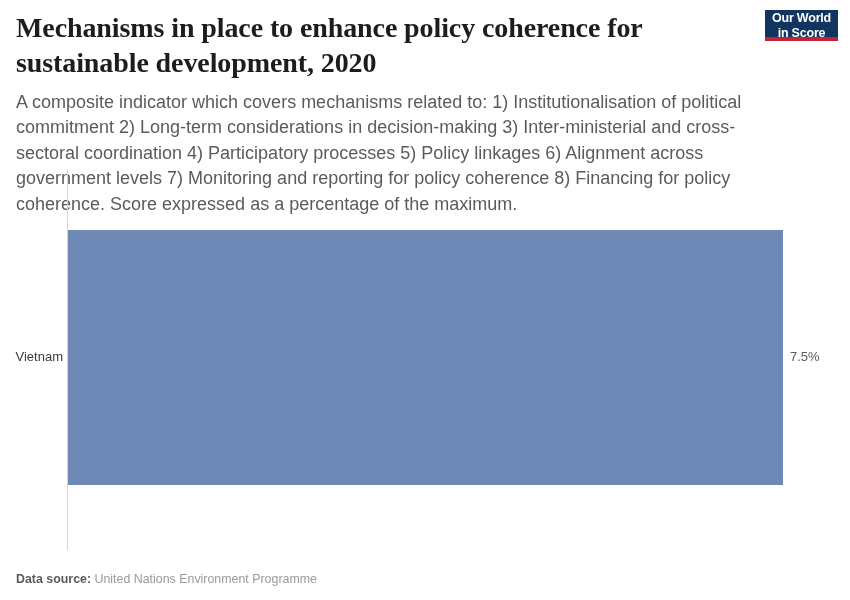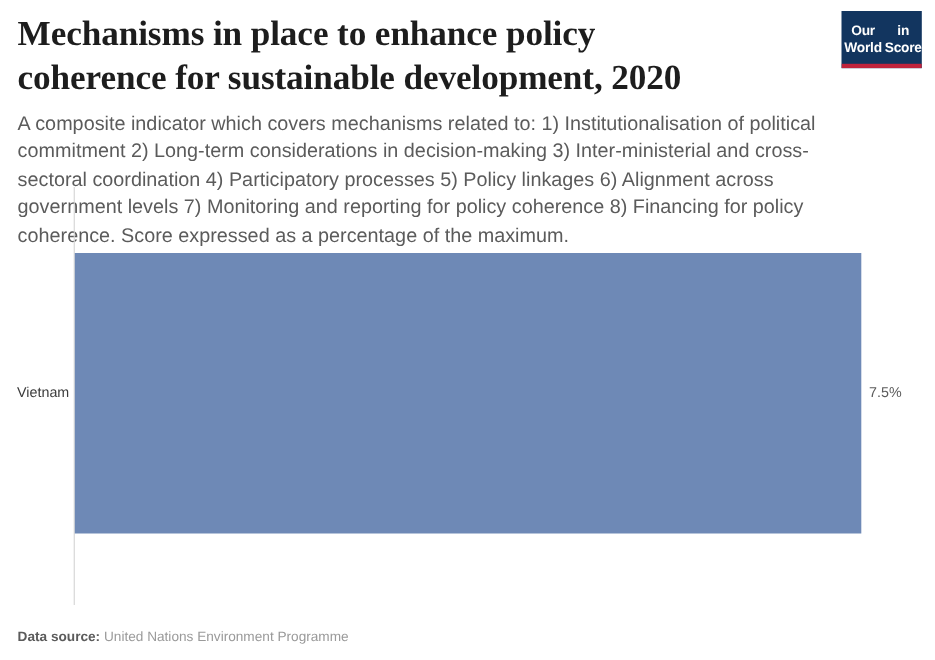--- a/index.html
+++ b/index.html
@@ -25,21 +25,21 @@
   
   .header {
     position: absolute;
     left: 16px;
     top: 10px;
     width: 740px;
   }
   .chart-title {
     font-family: "Liberation Serif", "DejaVu Serif", serif;
     font-weight: bold;
-    font-size: 32px;
+    font-size: 28px;
     line-height: 1.26;
     color: #1d1d1d;
     letter-spacing: -0.1px;
     margin: 0;
     max-width: 660px;
   }
   .chart-subtitle {
     margin: 9px 0 0 0;
     font-family: Liberation Sans, sans-serif;
     font-size: 18px;
@@ -48,25 +48,25 @@
     max-width: 800px;
     font-weight: normal;
   }
 
   
   .owid-logo {
     position: absolute;
     right: 12px;
     top: 10px;
     width: 73px;
-    height: 52px;
+    height: 31px;
     background: #12355f;
     box-sizing: border-box;
     display: flex;
-    flex-direction: row;
+    flex-direction: column;
     align-items: center;
     justify-content: center;
     overflow: hidden;
   }
   .owid-logo .logo-line {
     color: #ffffff;
     font-family: "Liberation Sans", sans-serif;
     font-weight: bold;
     font-size: 12.5px;
     line-height: 1.18;

